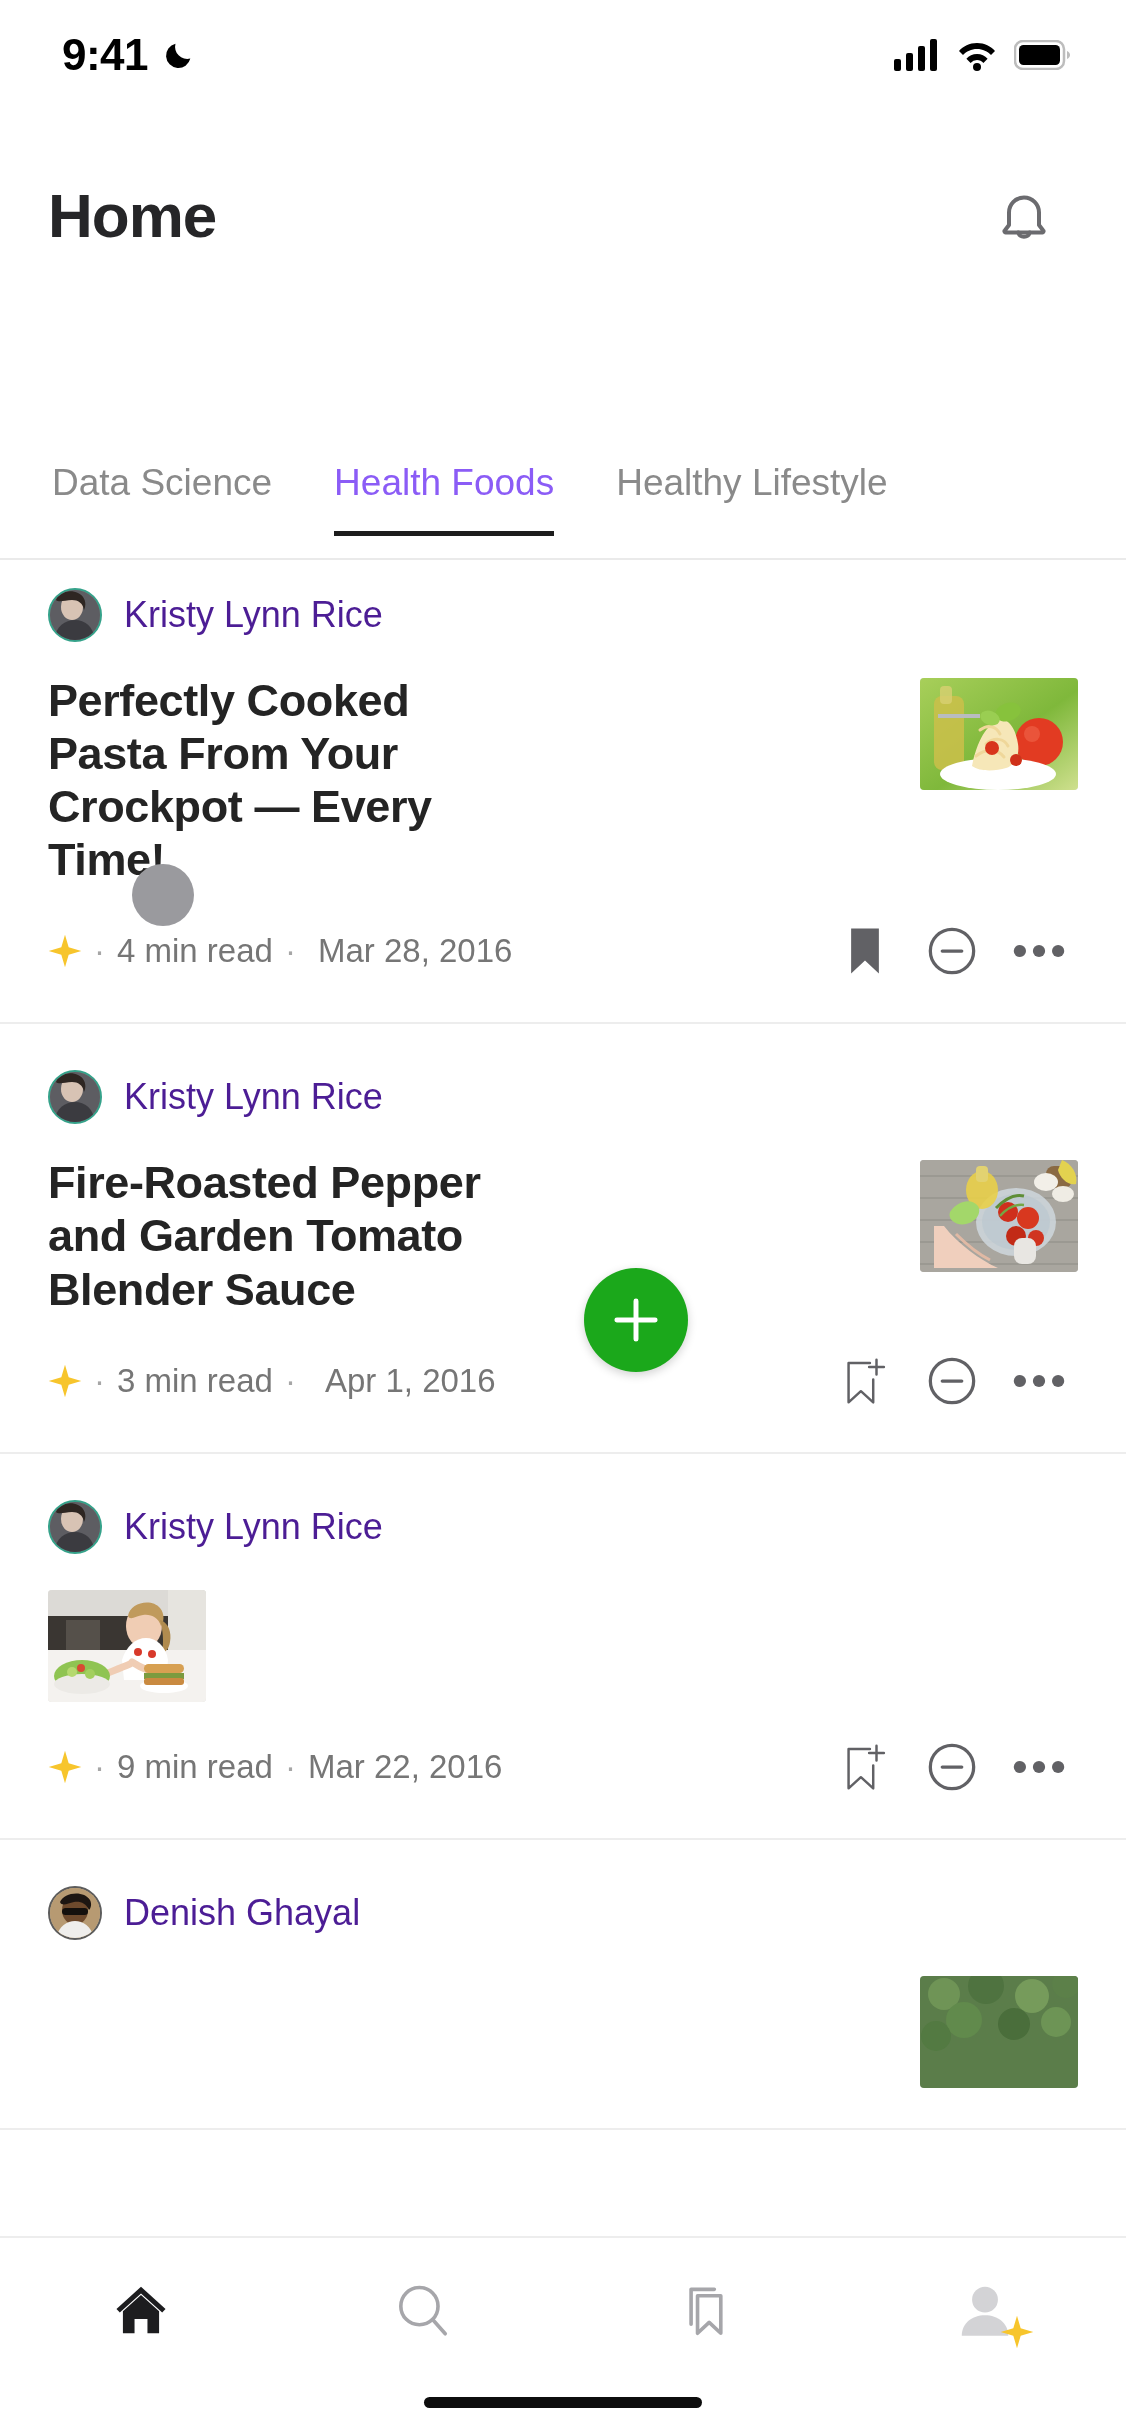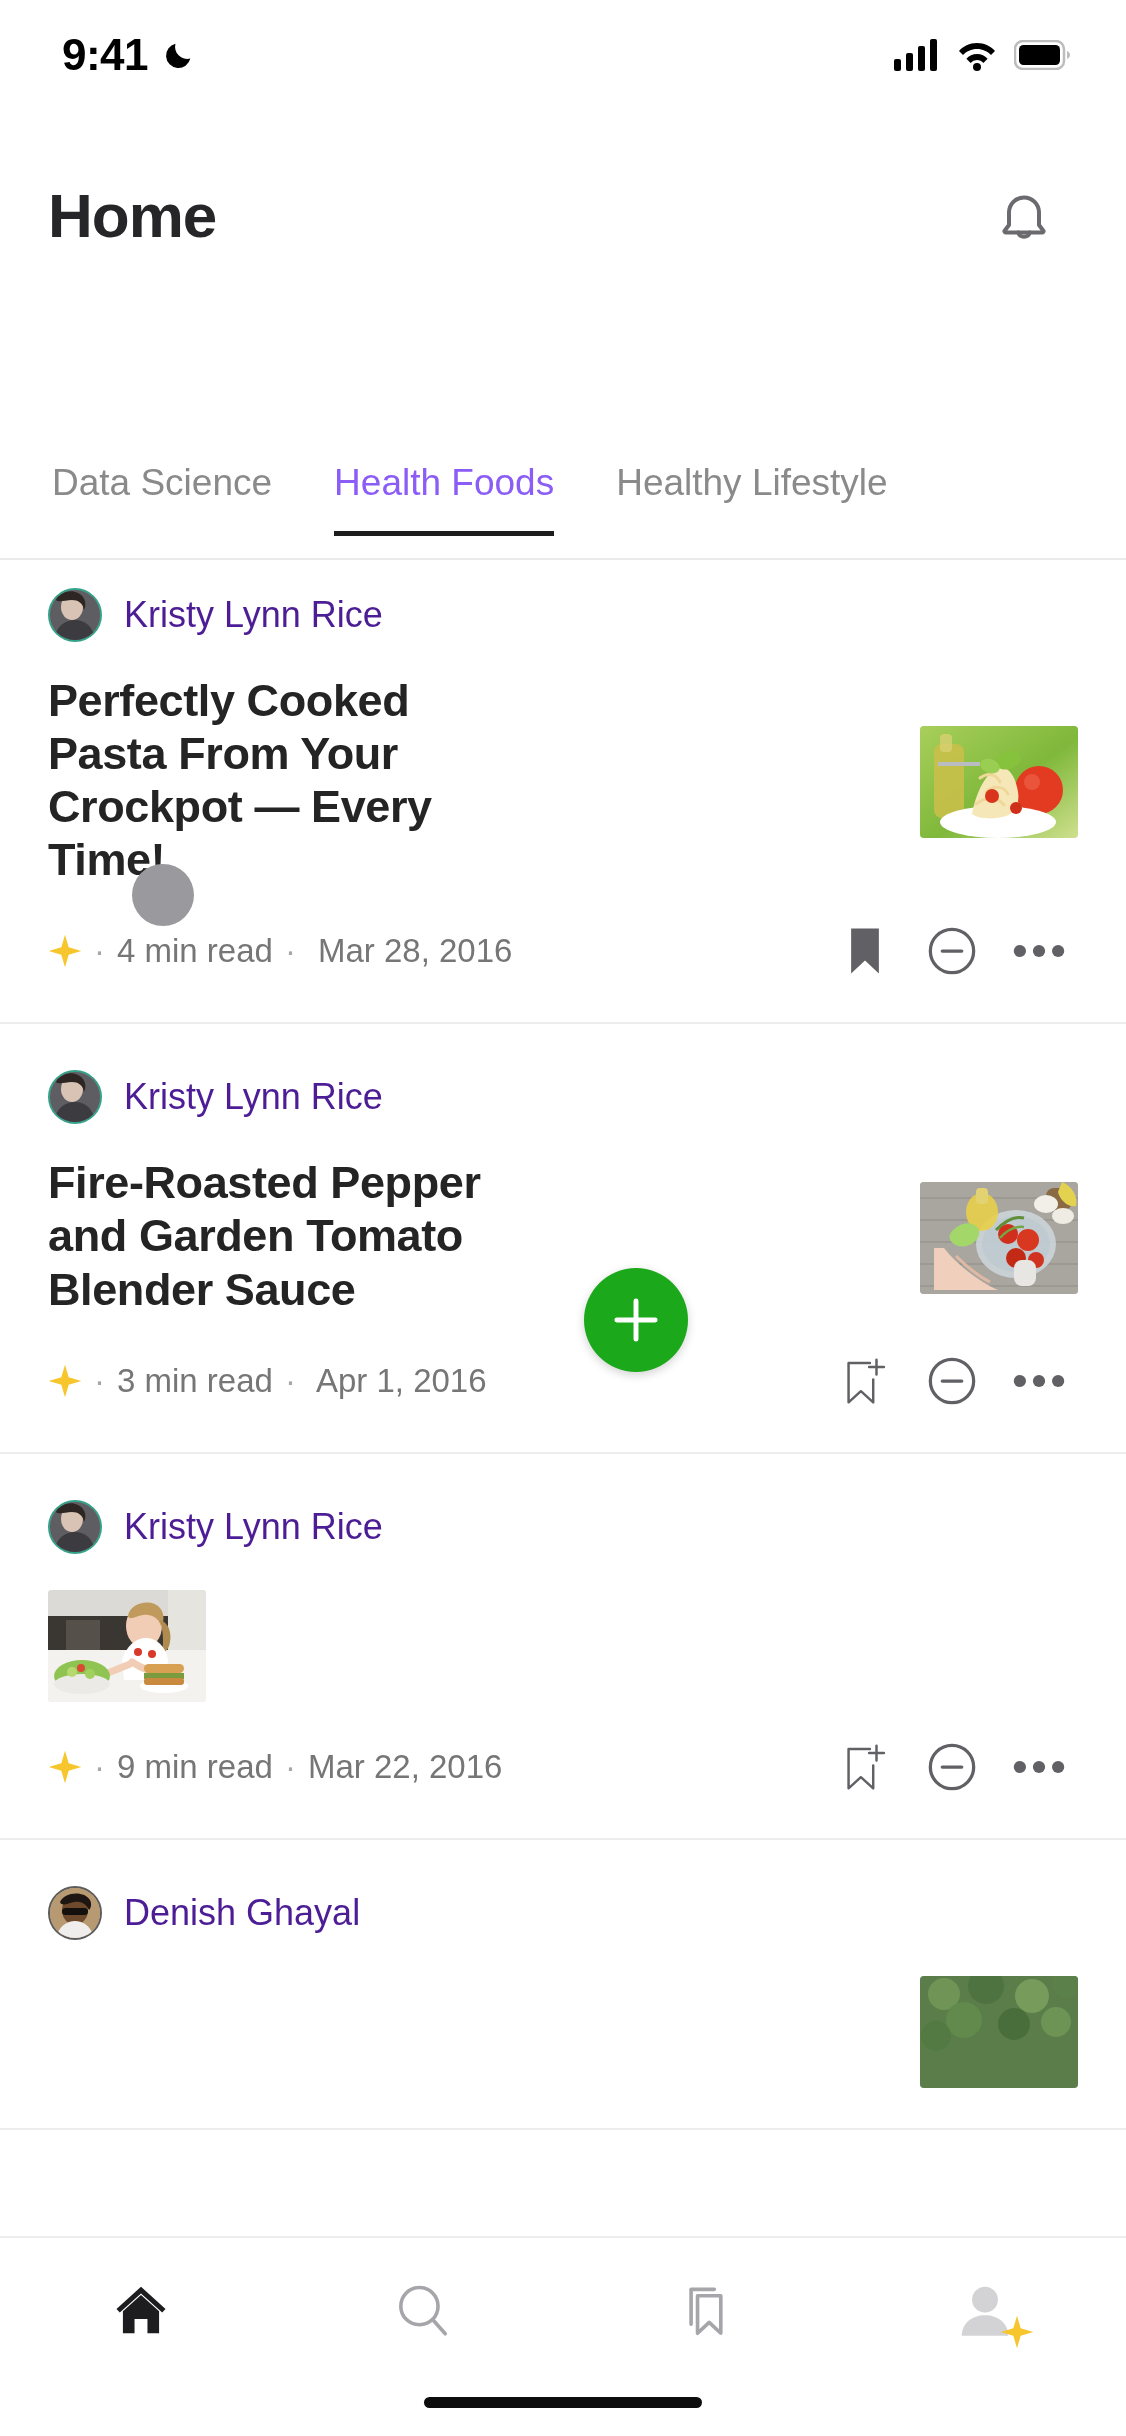--- a/index.html
+++ b/index.html
@@ -50,21 +50,21 @@
 
   .author-row { display: flex; align-items: center; gap: 22px; margin-bottom: 32px; }
   .avatar {
     width: 54px; height: 54px; border-radius: 50%;
     background: #7b7b7b; overflow: hidden; flex: none; position: relative;
     border: 2px solid #35a28a;
   }
   .avatar .av-img { position:absolute; inset:0; display:block; }
   .author-name { font-size: 36px; color: #4c1d95; }
 
-  .card-body { display: flex; align-items: center; justify-content: space-between; gap: 40px; }
+  .card-body { display: flex; align-items: flex-start; justify-content: space-between; gap: 40px; }
   .card-text { flex: 1; min-width: 0; }
   .card-title {
     font-size: 45px; font-weight: 700; line-height: 1.18; color: #242424;
     letter-spacing: -0.4px; max-width: 450px;
   }
   .thumb {
     width: 158px; height: 112px; border-radius: 4px; flex: none;
     margin-top: 4px; overflow: hidden; background: #ddd;
   }
   .thumb svg { display:block; width: 100%; height: 100%; }
@@ -280,21 +280,21 @@
         </div>
       </div>
       <div class="meta-row">
         <div class="meta-left">
           <svg class="star" viewBox="0 0 24 24">
             <path d="M12 0.5l2.6 8.9L23.5 12l-8.9 2.6L12 23.5 9.4 14.6.5 12l8.9-2.6z" fill="#f7c52c"></path>
           </svg>
           <span class="meta-dot">·</span>
           <span class="meta-text" style="margin-left:0">3  min read</span>
           <span class="meta-dot">·</span>
-          <span class="meta-text" style="margin-left:8px">Apr 1, 2016</span>
+          <span class="meta-text" style="margin-left:17px">Apr 1, 2016</span>
         </div>
         <div class="meta-actions">
           <div class="act">
             <svg width="46" height="54" viewBox="0 0 28 30" fill="none" stroke="#616165" stroke-width="1.5" stroke-linecap="round" stroke-linejoin="round">
               <path d="M17 4H4v24l7.5-6.8L19 28V14"></path>
               <path d="M21 2v9M16.5 6.5h9"></path>
             </svg>
           </div>
           <div class="act wide">
             <svg width="52" height="52" viewBox="0 0 24 24" fill="none" stroke="#616165" stroke-width="1.5">

